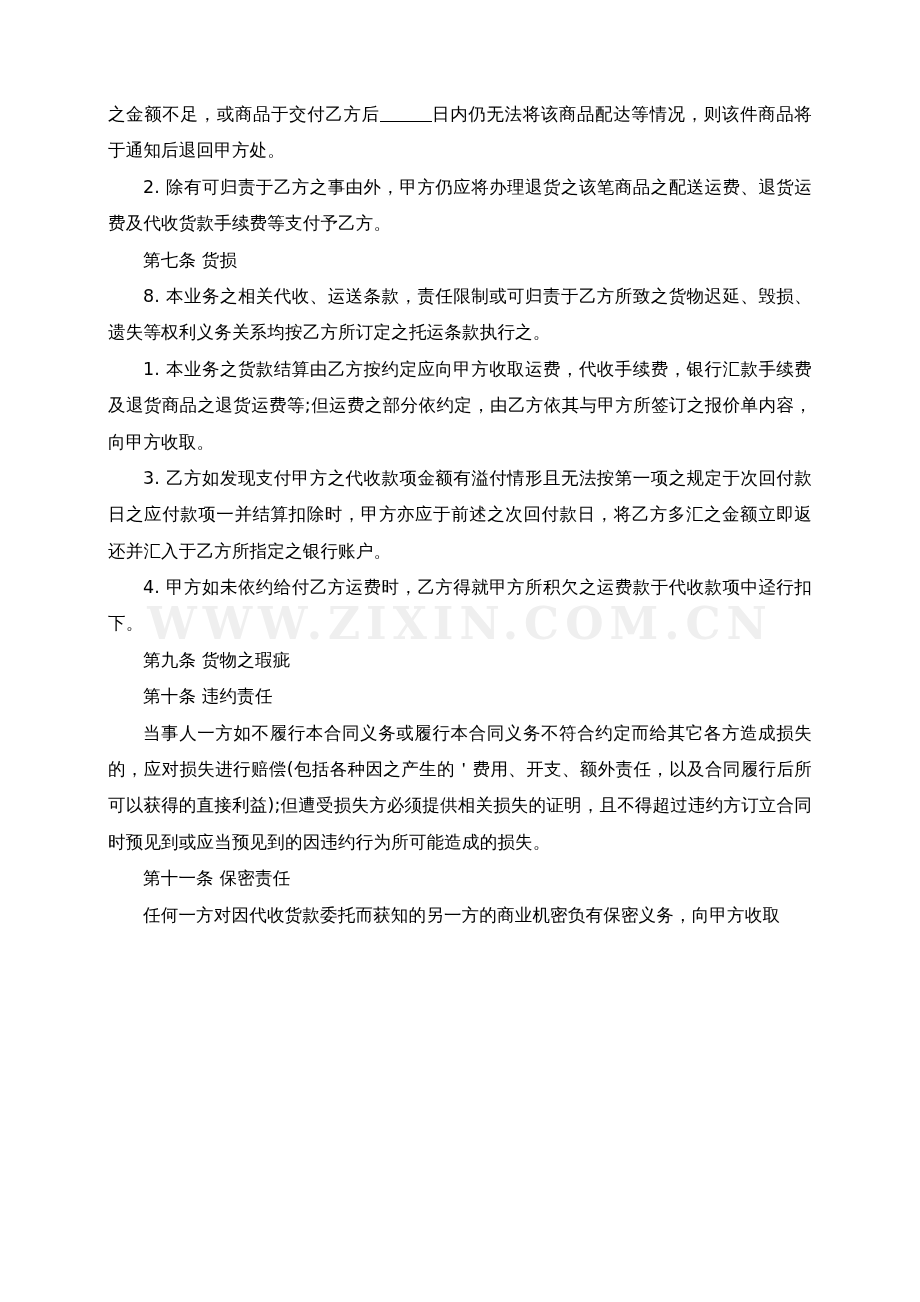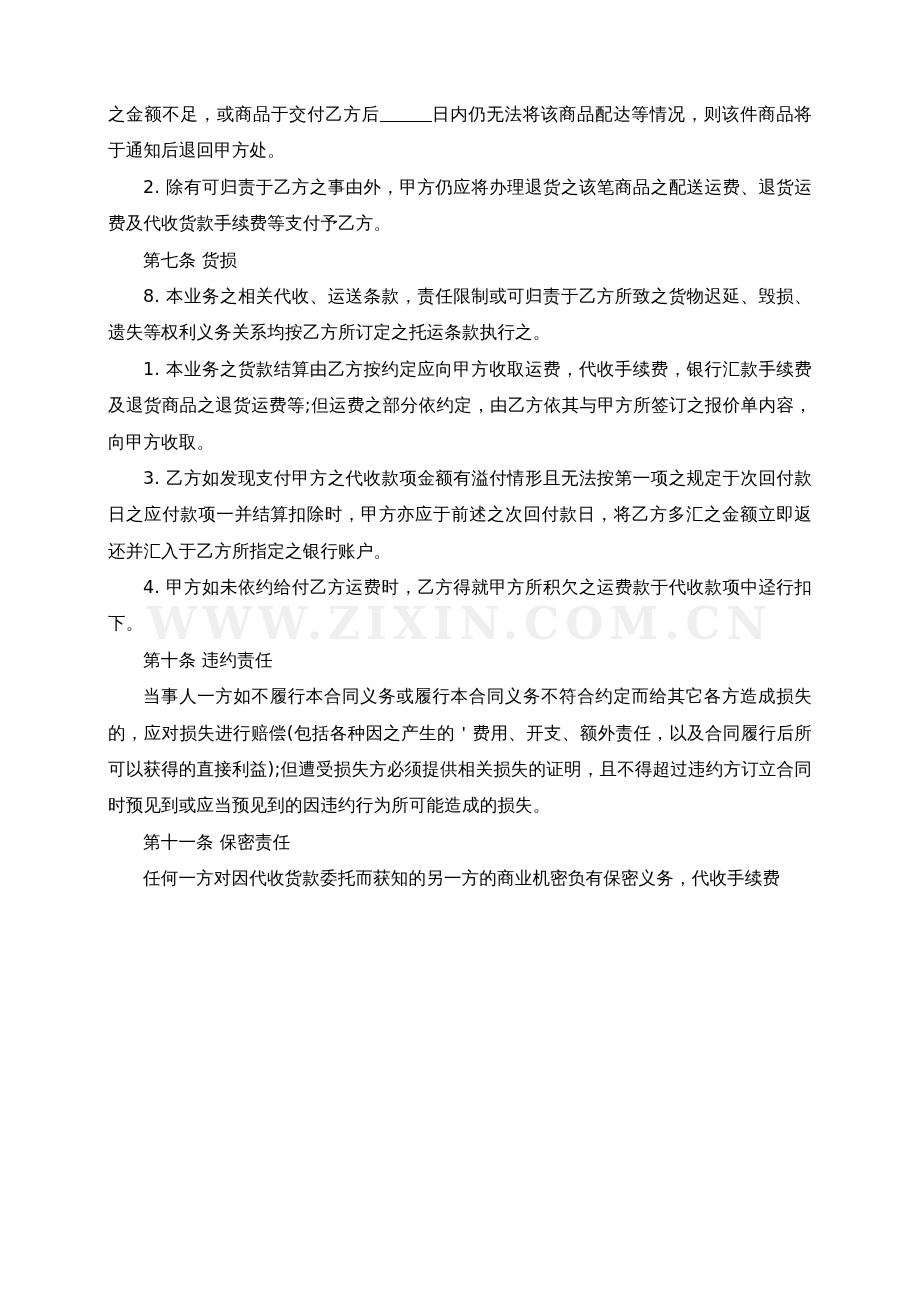--- a/index.html
+++ b/index.html
@@ -73,18 +73,19 @@
 <div class="page">
   <div class="watermark">WWW.ZIXIN.COM.CN</div>
   <div class="body-text">
       <p class="cont"><span>之金额不足，或商品于交付乙方后</span><span class="blank"></span><span>日内仍无法将该商品配达等情况，则该件商品将于通知后退回甲方处。</span></p>
       <p class="indent"><span>2. 除有可归责于乙方之事由外，甲方仍应将办理退货之该笔商品之配送运费、退货运费及代收货款手续费等支付予乙方。</span></p>
       <p class="heading"><span>第七条  货损</span></p>
       <p class="indent"><span>8. 本业务之相关代收、运送条款，责任限制或可归责于乙方所致之货物迟延、毁损、遗失等权利义务关系均按乙方所订定之托运条款执行之。</span></p>
       <p class="indent"><span>1. 本业务之货款结算由乙方按约定应向甲方收取运费，代收手续费，银行汇款手续费及退货商品之退货运费等;但运费之部分依约定，由乙方依其与甲方所签订之报价单内容，向甲方收取。</span></p>
       <p class="indent"><span>3. 乙方如发现支付甲方之代收款项金额有溢付情形且无法按第一项之规定于次回付款日之应付款项一并结算扣除时，甲方亦应于前述之次回付款日，将乙方多汇之金额立即返还并汇入于乙方所指定之银行账户。</span></p>
       <p class="indent"><span>4. 甲方如未依约给付乙方运费时，乙方得就甲方所积欠之运费款于代收款项中迳行扣下。</span></p>
+      <p class="heading"><span>第九条  货物之瑕疵</span></p>
       <p class="heading"><span>第十条  违约责任</span></p>
       <p class="indent"><span>当事人一方如不履行本合同义务或履行本合同义务不符合约定而给其它各方造成损失的，应对损失进行赔偿(包括各种因之产生的＇费用、开支、额外责任，以及合同履行后所可以获得的直接利益);但遭受损失方必须提供相关损失的证明，且不得超过违约方订立合同时预见到或应当预见到的因违约行为所可能造成的损失。</span></p>
       <p class="heading"><span>第十一条  保密责任</span></p>
-      <p class="indent"><span>任何一方对因代收货款委托而获知的另一方的商业机密负有保密义务，代收手续费</span></p>
+      <p class="indent"><span>任何一方对因代收货款委托而获知的另一方的商业机密负有保密义务，向甲方收取</span></p>
     </div>
 </div>
 
 </body></html>

